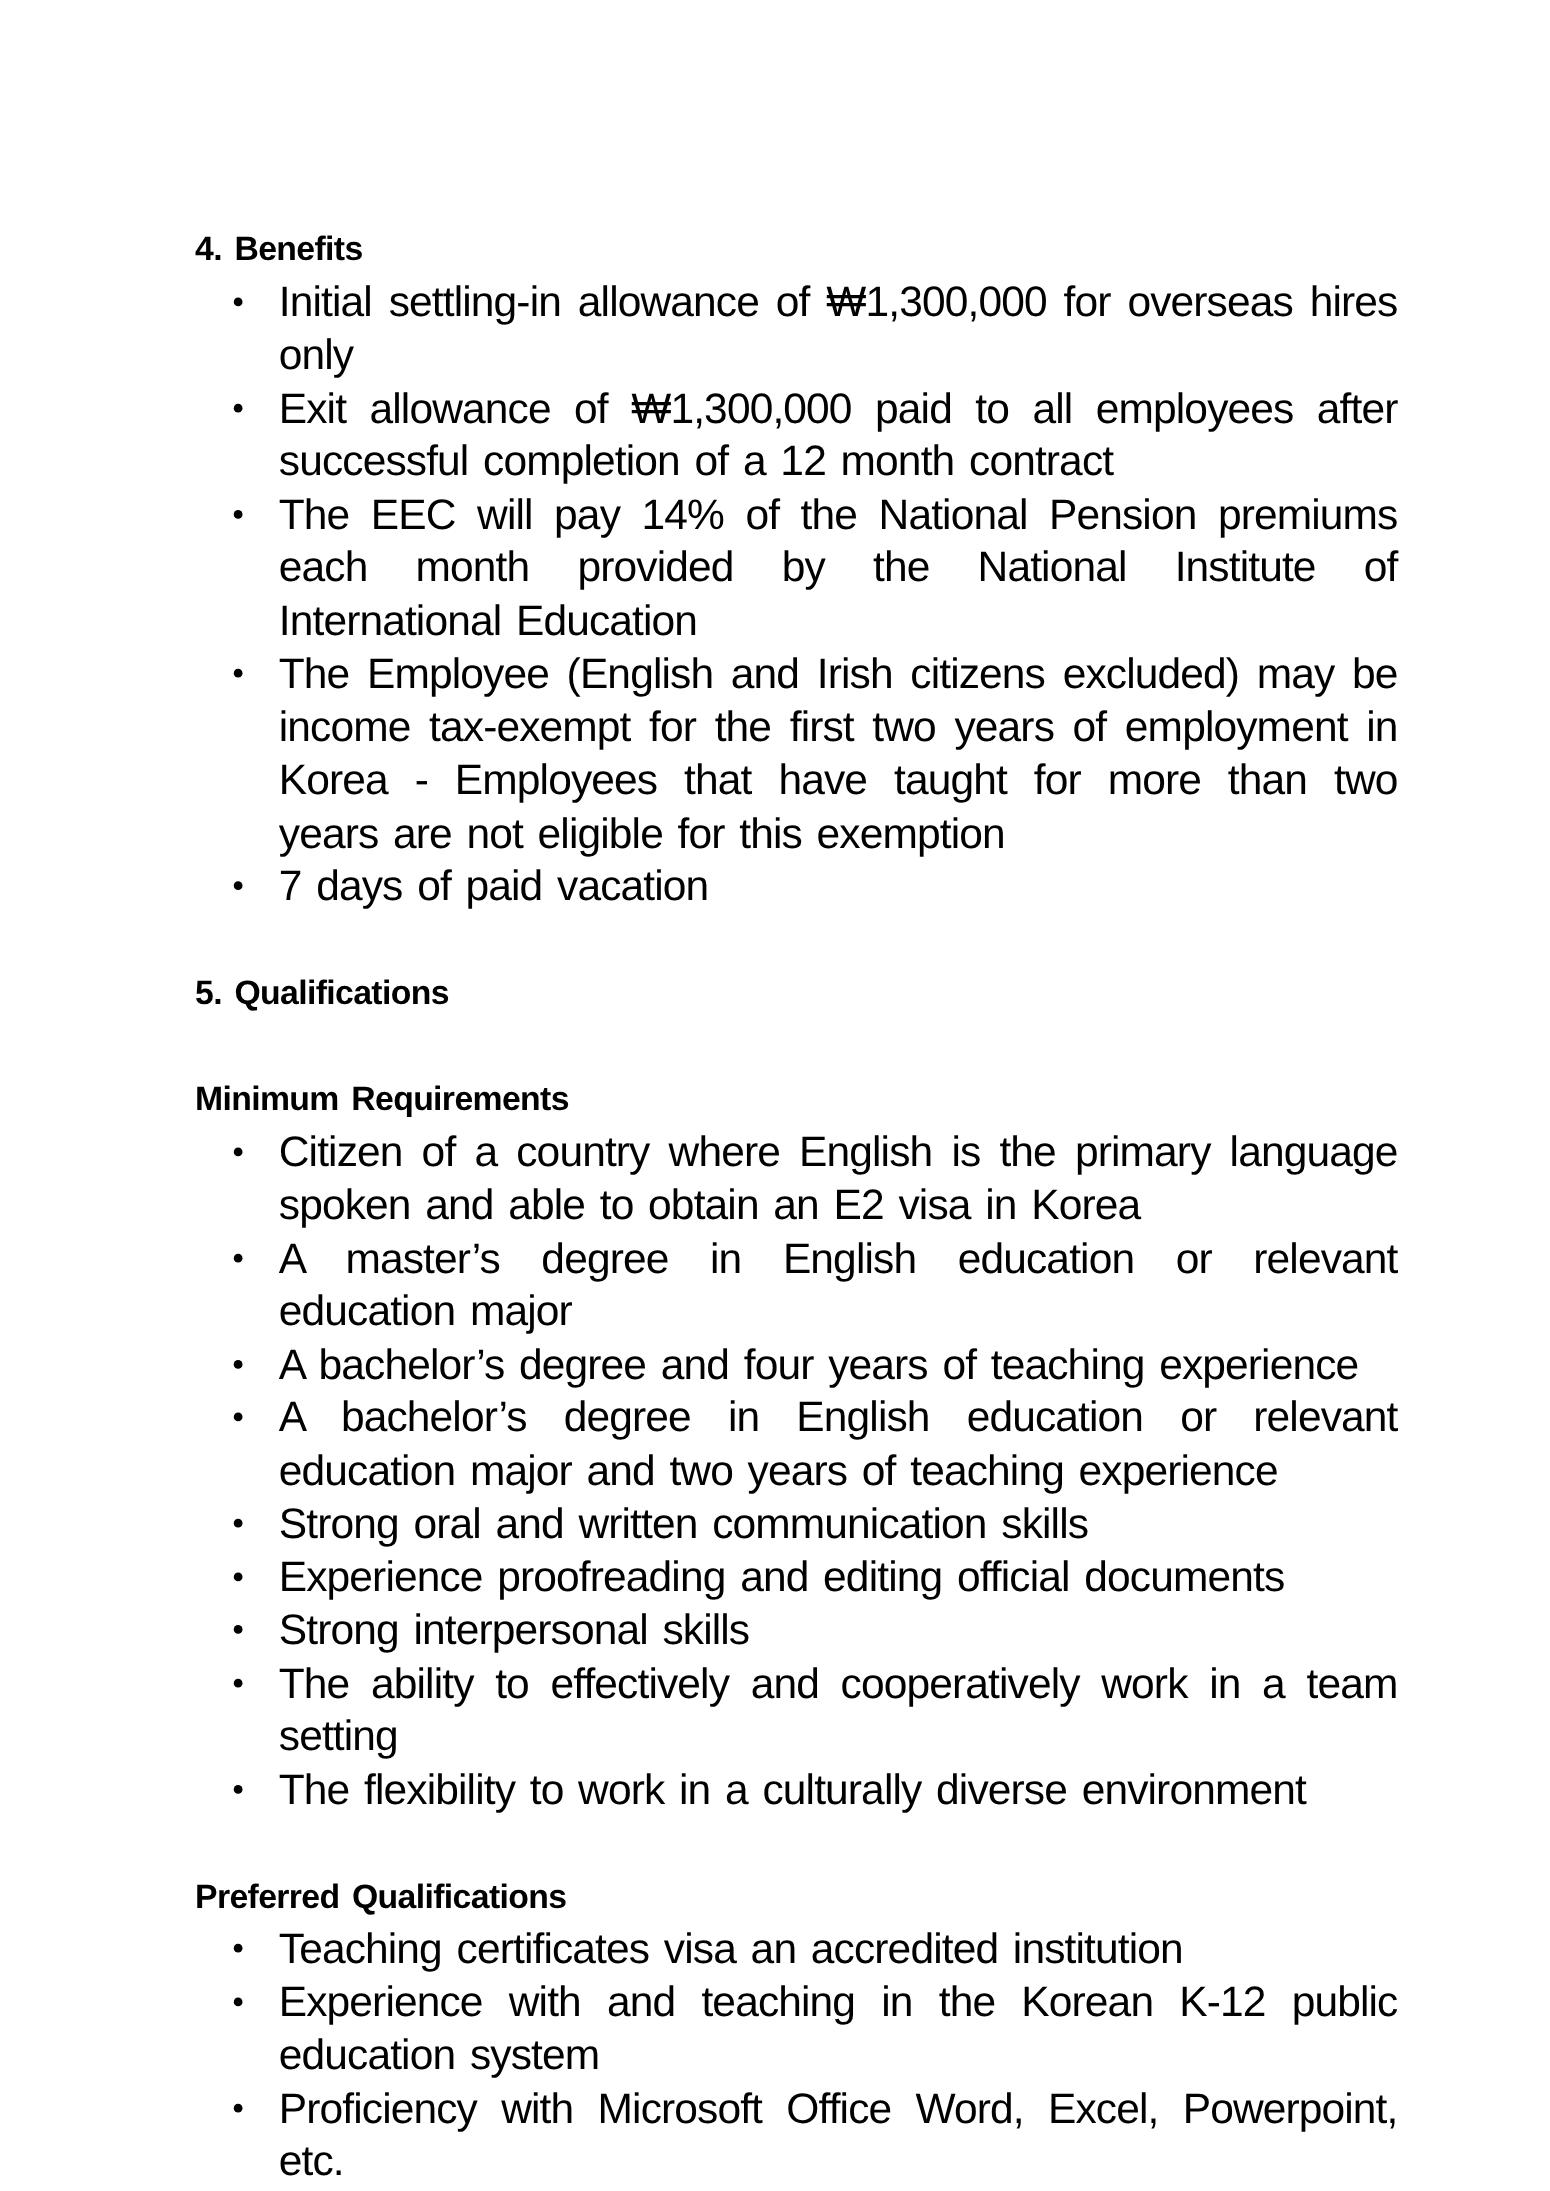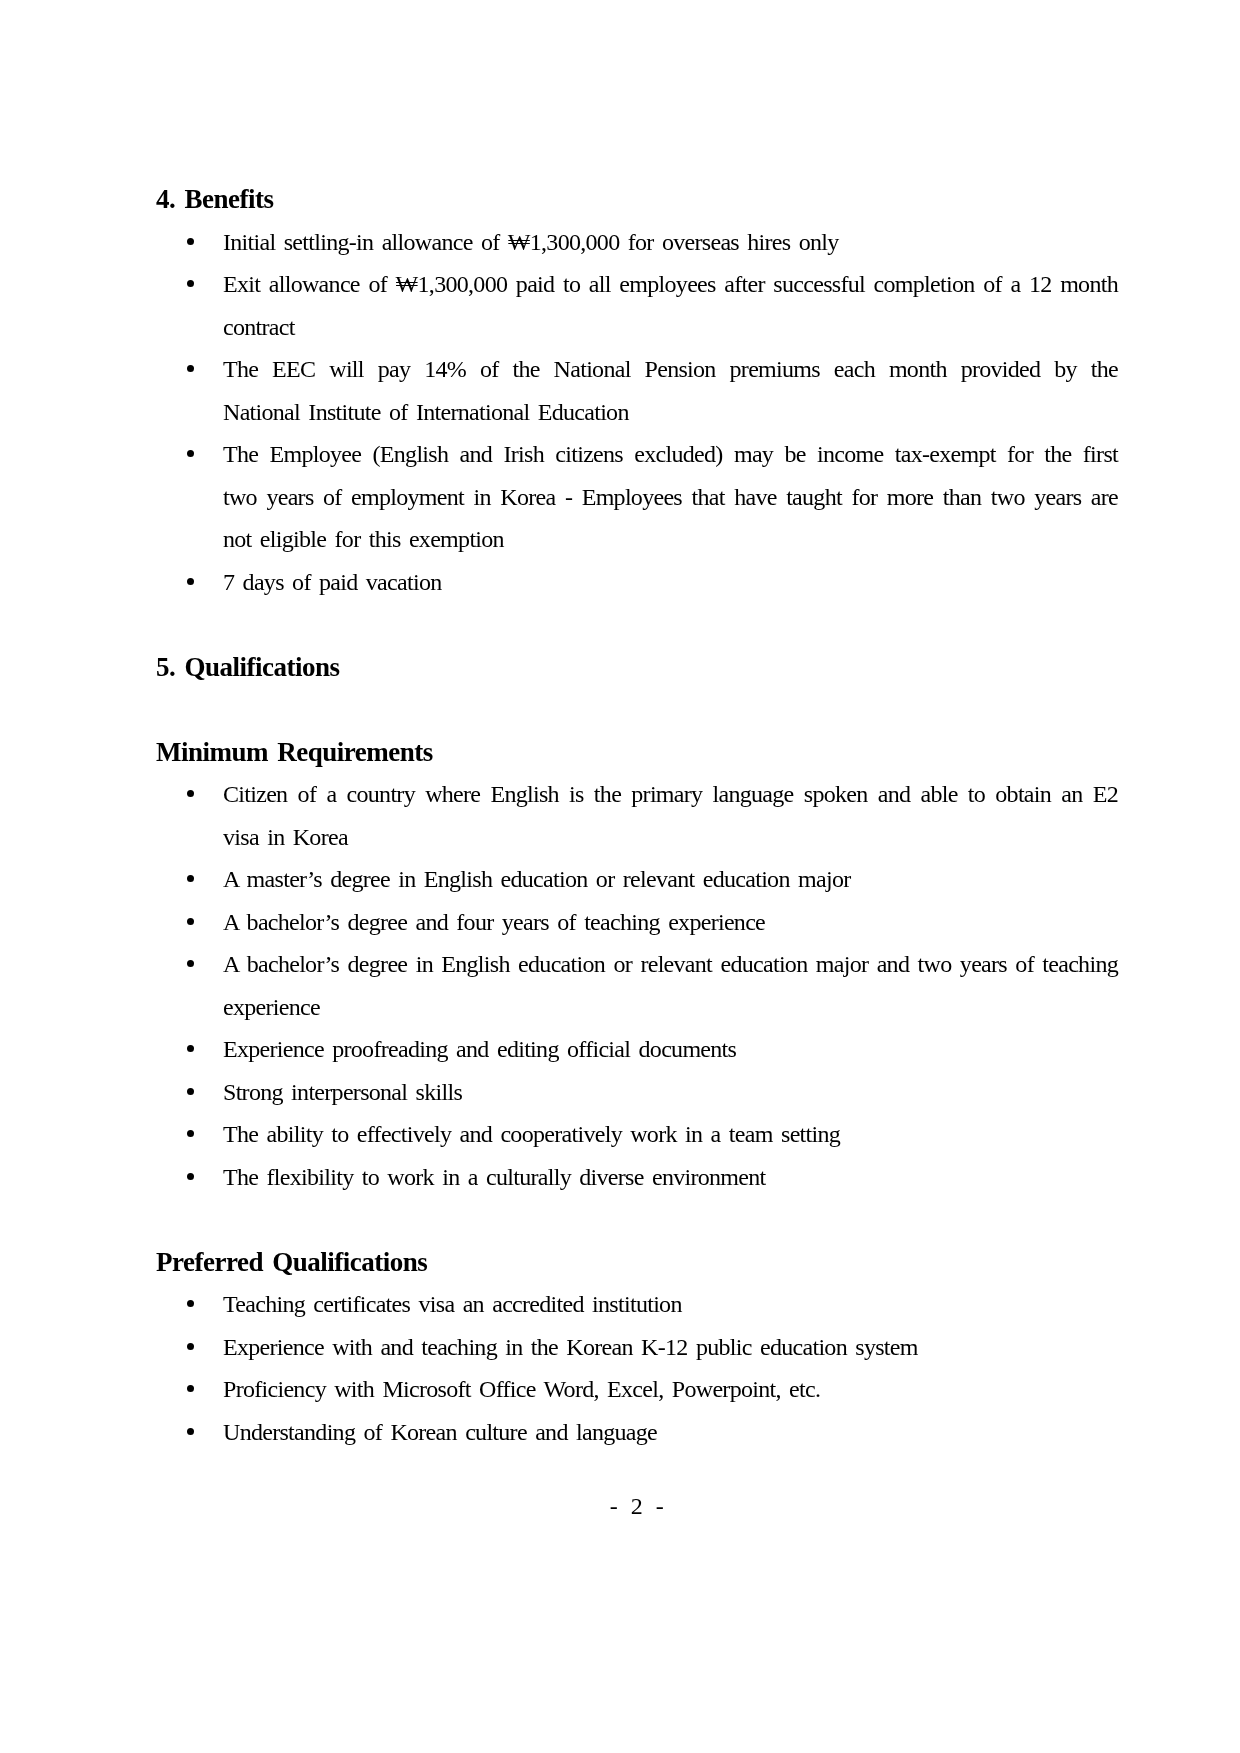--- a/index.html
+++ b/index.html
@@ -3,42 +3,42 @@
 <meta charset="utf-8">
 <style>
   * { margin: 0; padding: 0; box-sizing: border-box; }
   html, body { background: #ffffff; }
 
   .page {
     width: 1240px;
     height: 1753px;
     background: #ffffff;
     color: #000000;
-    font-family: Liberation Serif, serif;
+    font-family: Liberation Sans, sans-serif;
     padding: 178px 122px 0 156px;
     position: relative;
     overflow: hidden;
   }
 
   .doc-heading {
     font-size: 27px;
     font-weight: bold;
     line-height: 42.5px;
     letter-spacing: -0.5px;
     word-spacing: 3px;
   }
 
   .gap-above { margin-top: 42.5px; }
 
   ul.doc-list { list-style: none; }
 
   .doc-list li {
     position: relative;
     padding-left: 67px;
-    font-size: 24px;
+    font-size: 34px;
     line-height: 42.5px;
     letter-spacing: -0.7px;
     word-spacing: 3px;
     text-align: justify;
   }
 
   .doc-list li::before {
     content: "";
     position: absolute;
     left: 31px;
@@ -75,20 +75,21 @@
 
   <section>
     <h2 class="doc-heading gap-above">5. Qualifications</h2>
 
     <h3 class="doc-heading gap-above">Minimum Requirements</h3>
     <ul class="doc-list">
       <li>Citizen of a country where English is the primary language spoken and able to obtain an E2 visa in Korea</li>
       <li>A master’s degree in English education or relevant education major</li>
       <li>A bachelor’s degree and four years of teaching experience</li>
       <li>A bachelor’s degree in English education or relevant education major and two years of teaching experience</li>
+      <li>Strong oral and written communication skills</li>
       <li>Experience proofreading and editing official documents</li>
       <li>Strong interpersonal skills</li>
       <li>The ability to effectively and cooperatively work in a team setting</li>
       <li>The flexibility to work in a culturally diverse environment</li>
     </ul>
 
     <h3 class="doc-heading gap-above">Preferred Qualifications</h3>
     <ul class="doc-list">
       <li>Teaching certificates visa an accredited institution</li>
       <li>Experience with and teaching in the Korean K-12 public education system</li>

